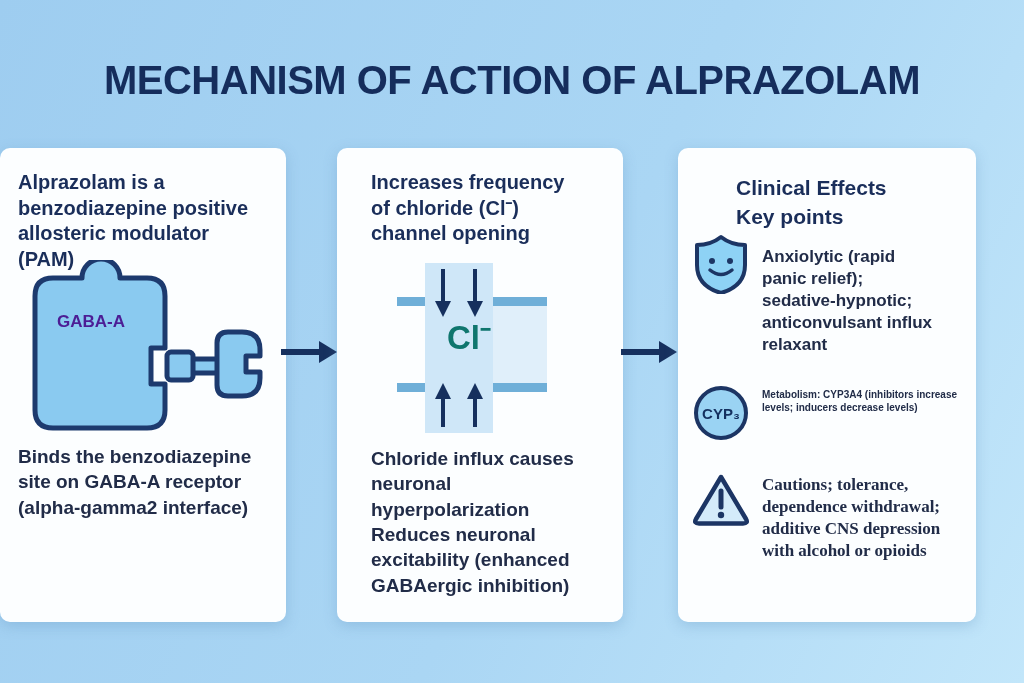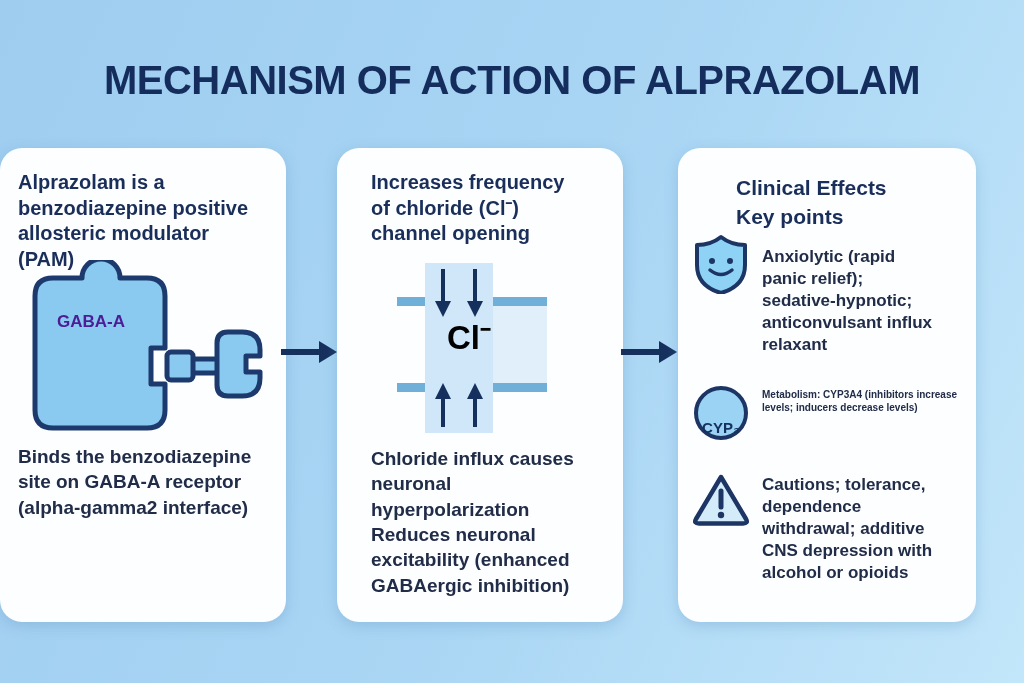--- a/index.html
+++ b/index.html
@@ -8,21 +8,21 @@
     background:linear-gradient(115deg,#9ecdf0 0%, #aad6f4 55%, #c2e6fa 100%);
     font-family:"Liberation Sans", sans-serif;
   }
   .title {
     position:absolute; top:58px; left:0; width:100%; margin:0;
     text-align:center; font-size:40px; font-weight:800; color:#152d5c;
     letter-spacing:-0.5px;
   }
   .card {
     position:absolute; top:148px; height:474px; background:#fcfeff;
-    border-radius:22px; box-shadow:0 4px 14px rgba(90,140,185,0.30);
+    border-radius:10px; box-shadow:0 4px 14px rgba(90,140,185,0.30);
   }
   .card-left  { left:0;    width:286px; }
   .card-mid   { left:337px; width:286px; }
   .card-right { left:678px; width:298px; }
 
   .heading { position:absolute; margin:0; font-size:20px; font-weight:700;
              color:#1a2e5a; line-height:1.28; }
   .card-left .heading { left:18px; top:22px; width:252px; }
   .card-mid  .heading { left:34px; top:22px; width:212px; }
 
@@ -35,40 +35,40 @@
 
   
   .receptor-illo { position:absolute; left:16px; top:112px; width:250px; height:178px; }
   .receptor-illo svg { position:absolute; left:0; top:0; }
   .receptor-label { position:absolute; left:18px; top:52px; width:114px; text-align:center;
                     font-size:17px; font-weight:700; color:#4c1d95; }
 
   
   .channel-illo { position:absolute; left:20px; top:115px; width:246px; height:170px; }
   .ion-label { position:absolute; left:70px; top:57px; width:84px; text-align:center;
-               font-size:33px; font-weight:700; color:#000000; line-height:1.1; }
+               font-size:33px; font-weight:700; color:#0f766e; line-height:1.1; }
 
   
   .panel-heading { position:absolute; left:54px; top:22px; margin:4px;
                    font-size:21px; font-weight:700; color:#1a2e5a; line-height:1.38; }
   .panel-heading span { display:block; }
   .effect-item { position:absolute; left:14px; width:278px; display:flex; gap:12px;
                  align-items:flex-start; }
   .item-anxiolytic { top:86px; }
   .item-metabolism { top:238px; }
   .item-cautions   { top:324px; }
   .icon-slot { flex:0 0 58px; display:flex; justify-content:center; }
   .item-text { margin:2px 0 0 0; font-size:17px; font-weight:600; color:#212c48;
                line-height:1.3; }
   .item-anxiolytic .item-text { margin-top:12px; width:176px; }
   .item-metabolism .item-text { font-size:10px; width:206px; }
-  .item-cautions   .item-text { width:192px; }
+  .item-cautions   .item-text { width:192px;font-family:Liberation Serif, serif; }
   .cyp-badge { width:54px; height:54px; box-sizing:border-box; border-radius:50%;
                border:4px solid #1c3564; background:#9ad3f3; display:flex;
-               align-items:flex-end; justify-content:center; font-size:15px;
+               align-items:center; justify-content:center; font-size:15px;
                font-weight:700; color:#14305f; }
 
   .flow-arrow { position:absolute; top:339px; }
   .arrow-1 { left:279px; }
   .arrow-2 { left:619px; }
 </style>
 </head>
 <body>
 
 <div class="canvas">

